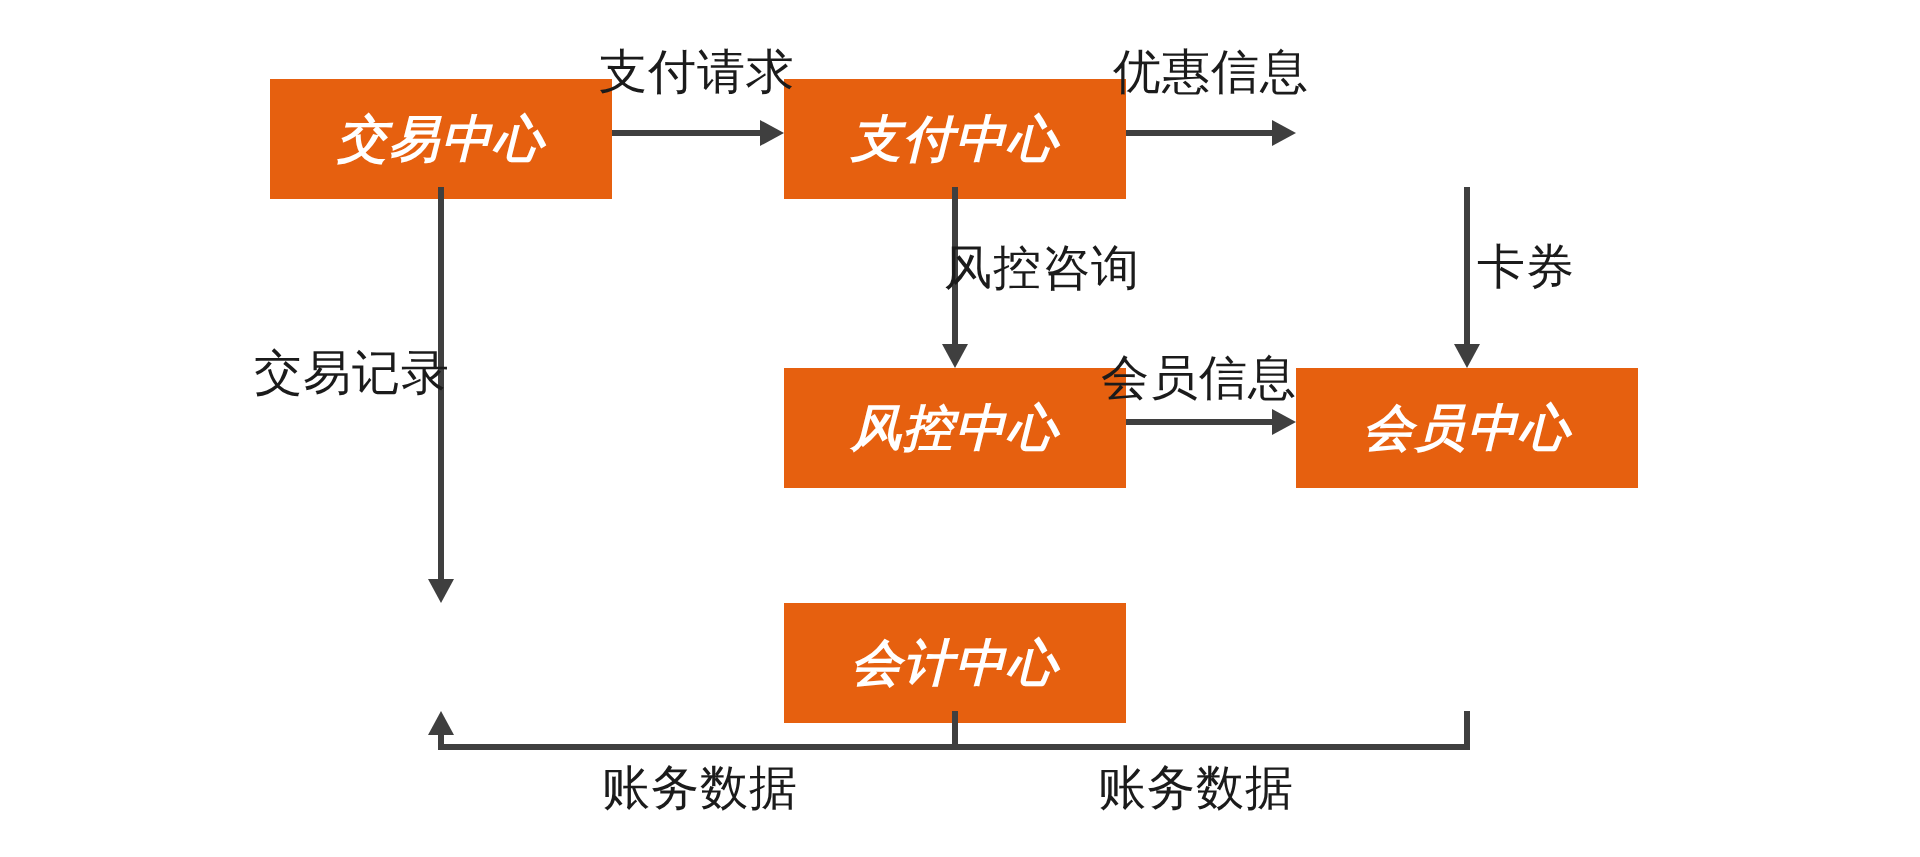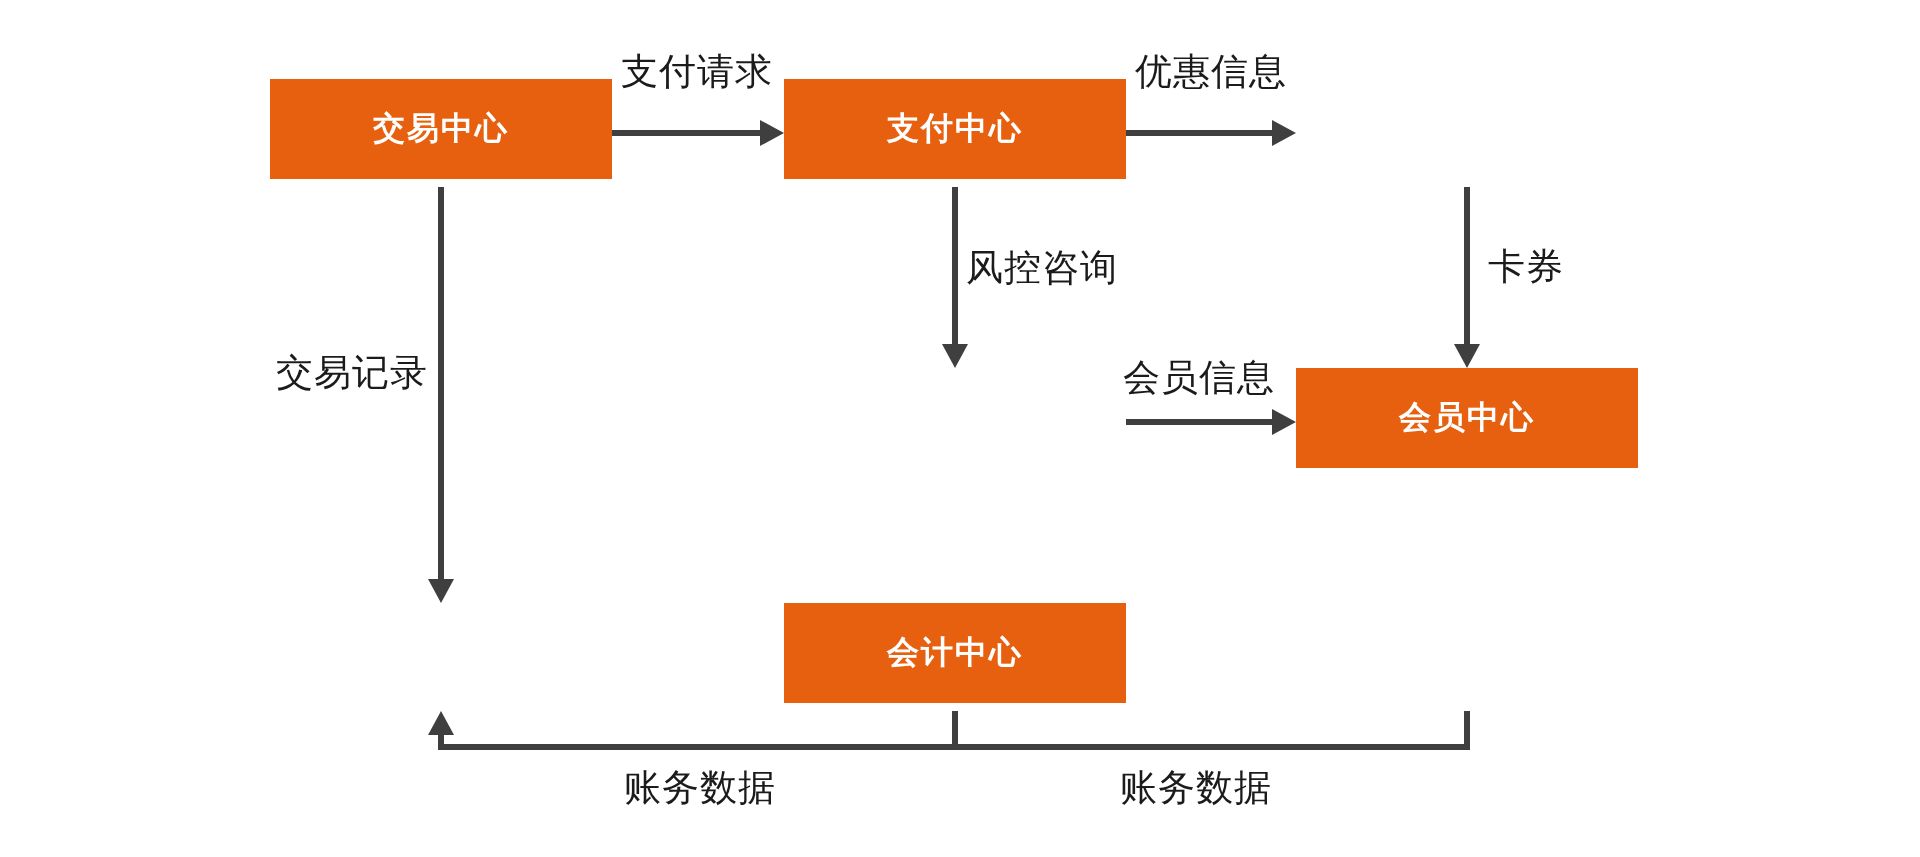--- a/index.html
+++ b/index.html
@@ -11,30 +11,31 @@
   .canvas {
     position: relative;
     width: 1920px;
     height: 857px;
     background: var(--background, #ffffff);
     overflow: hidden;
   }
   .node {
     position: absolute;
     width: 342px;
-    height: 100px;
+    height: 120px;
     background: var(--node-fill, #e6600f);
     color: var(--node-text, #ffffff);
-    font-size: 32px;
+    font-size: 50px;
     font-weight: 700;
     letter-spacing: 2px;
     display: flex;
     align-items: center;
     justify-content: center;
     white-space: nowrap;
+    font-style: italic;
   }
   .line {
     position: absolute;
     background: var(--edge-line, #3f3f3f);
   }
   .head {
     position: absolute;
     width: 0;
     height: 0;
   }
@@ -49,35 +50,36 @@
     border-top: 24px solid var(--edge-line, #3f3f3f);
   }
   .head.up {
     border-left: 13px solid transparent;
     border-right: 13px solid transparent;
     border-bottom: 24px solid var(--edge-line, #3f3f3f);
   }
   .elabel {
     position: absolute;
     transform: translate(-50%, -50%);
-    font-size: 37px;
+    font-size: 48px;
     font-weight: 500;
     letter-spacing: 1px;
     color: var(--edge-label, #1b1b1b);
     white-space: nowrap;
   }
 </style>
 </head>
 <body>
 
 <div class="canvas">
 
   <div class="node" style="left:270px;top:79px">交易中心</div>
   <div class="node" style="left:784px;top:79px">支付中心</div>
 
+  <div class="node" style="left:784px;top:368px">风控中心</div>
   <div class="node" style="left:1296px;top:368px">会员中心</div>
 
   <div class="node" style="left:784px;top:603px">会计中心</div>
 
   <div class="line" style="left:612px;top:130px;width:148px;height:6px"></div>
   <div class="head right" style="left:760px;top:120px"></div>
   <div class="elabel" style="left:697px;top:72px">支付请求</div>
 
   <div class="line" style="left:1126px;top:130px;width:146px;height:6px"></div>
   <div class="head right" style="left:1272px;top:120px"></div>

